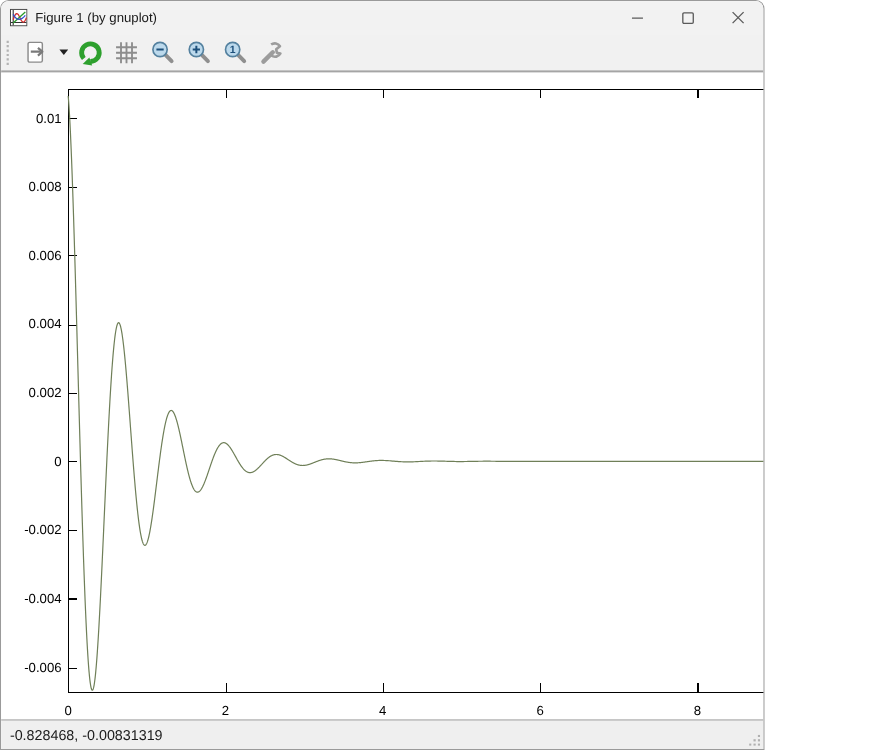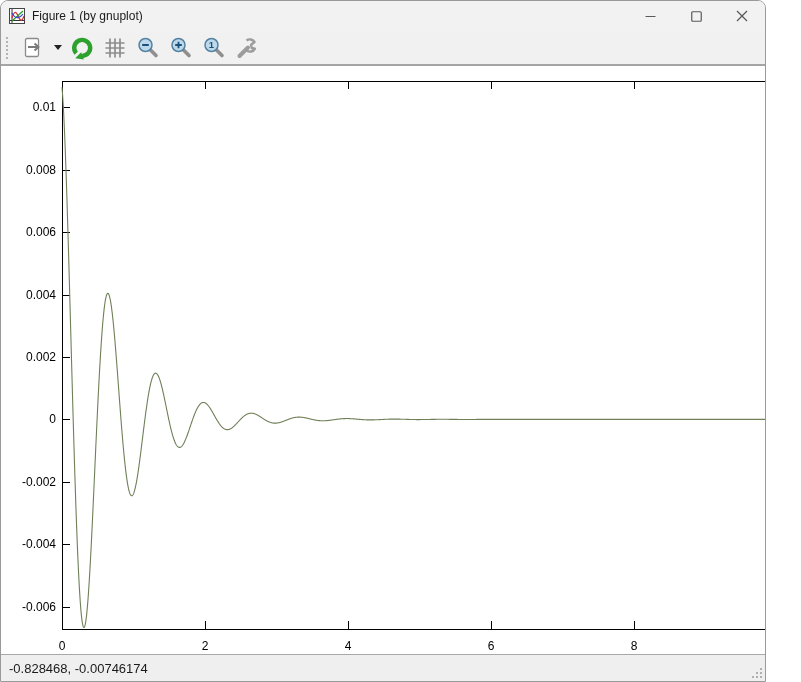--- a/index.html
+++ b/index.html
@@ -1,16 +1,16 @@
 <!DOCTYPE html>
 <html><head>
 <meta charset="utf-8">
 <style>
   html,body{margin:0;padding:0;background:#ffffff;font-family:"Liberation Sans",sans-serif;}
-  .window{width:766px;height:682px;box-sizing:border-box;border:1px solid #9a9a9a;
+  .window{width:695px;height:682px;box-sizing:border-box;border:1px solid #9a9a9a;
     border-radius:8px 8px 0 0;overflow:hidden;display:flex;flex-direction:column;background:#fff;}
   
   .titlebar{flex:0 0 30px;height:30px;background:#f2f2f2;display:flex;align-items:center;
     padding-left:8px;gap:7px;}
   .app-icon{width:16px;height:16px;flex:0 0 16px;}
   .title{font-size:12px;color:#1a1a1a;white-space:nowrap;}
   .win-controls{margin-left:auto;display:flex;height:100%;}
   .ctrl{width:46px;height:100%;display:flex;align-items:center;justify-content:center;
     background:transparent;border:none;padding:0;}
   
@@ -178,21 +178,21 @@
         <text x="55" y="482.19790480528354" text-anchor="end" font-size="12" fill="#000" font-family="Liberation Sans, sans-serif">-0.004</text>
         <line x1="61" y1="541.5" x2="69" y2="541.5" stroke="#000" shape-rendering="crispEdges"></line>
         <line x1="776" y1="541.5" x2="768" y2="541.5" stroke="#000" shape-rendering="crispEdges"></line>
         <text x="55" y="544.5982691869733" text-anchor="end" font-size="12" fill="#000" font-family="Liberation Sans, sans-serif">-0.006</text>
         <rect x="61.5" y="15.5" width="715" height="548" fill="none" stroke="#000000" shape-rendering="crispEdges"></rect>
         <path d="M61.00 21.22L61.18 23.34L61.36 25.62L61.54 28.08L61.72 30.69L61.89 33.48L62.07 36.42L62.25 39.51L62.43 42.77L62.61 46.17L62.79 49.72L62.97 53.41L63.14 57.25L63.32 61.22L63.50 65.33L63.68 69.58L63.86 73.95L64.04 78.44L64.22 83.06L64.40 87.79L64.58 92.64L64.75 97.60L64.93 102.67L65.11 107.84L65.29 113.11L65.47 118.48L65.65 123.94L65.83 129.49L66.00 135.12L66.18 140.84L66.36 146.63L66.54 152.49L66.72 158.43L66.90 164.43L67.08 170.49L67.26 176.61L67.44 182.78L67.61 189.01L67.79 195.28L67.97 201.59L68.15 207.94L68.33 214.33L68.51 220.74L68.69 227.18L68.87 233.65L69.04 240.14L69.22 246.64L69.40 253.15L69.58 259.67L69.76 266.19L69.94 272.72L70.12 279.24L70.30 285.76L70.47 292.26L70.65 298.75L70.83 305.22L71.01 311.68L71.19 318.10L71.37 324.50L71.55 330.87L71.73 337.20L71.90 343.49L72.08 349.75L72.26 355.95L72.44 362.12L72.62 368.22L72.80 374.28L72.98 380.28L73.16 386.22L73.33 392.09L73.51 397.90L73.69 403.64L73.87 409.31L74.05 414.91L74.23 420.43L74.41 425.87L74.59 431.23L74.76 436.50L74.94 441.69L75.12 446.79L75.30 451.80L75.48 456.72L75.66 461.54L75.84 466.26L76.02 470.89L76.19 475.41L76.37 479.83L76.55 484.15L76.73 488.36L76.91 492.46L77.09 496.46L77.27 500.34L77.45 504.12L77.62 507.77L77.80 511.32L77.98 514.75L78.16 518.06L78.34 521.25L78.52 524.33L78.70 527.29L78.88 530.12L79.05 532.84L79.23 535.43L79.41 537.91L79.59 540.25L79.77 542.48L79.95 544.58L80.13 546.56L80.31 548.42L80.48 550.15L80.66 551.76L80.84 553.24L81.02 554.60L81.20 555.84L81.38 556.95L81.56 557.94L81.74 558.81L81.91 559.55L82.09 560.18L82.27 560.68L82.45 561.06L82.63 561.32L82.81 561.46L82.99 561.48L83.17 561.39L83.34 561.18L83.52 560.85L83.70 560.41L83.88 559.86L84.06 559.19L84.24 558.41L84.42 557.52L84.60 556.53L84.77 555.42L84.95 554.21L85.13 552.90L85.31 551.48L85.49 549.97L85.67 548.35L85.85 546.63L86.03 544.82L86.20 542.92L86.38 540.92L86.56 538.83L86.74 536.65L86.92 534.38L87.10 532.03L87.28 529.60L87.46 527.08L87.63 524.49L87.81 521.82L87.99 519.07L88.17 516.25L88.35 513.36L88.53 510.40L88.71 507.38L88.89 504.29L89.06 501.14L89.24 497.93L89.42 494.66L89.60 491.33L89.78 487.96L89.96 484.53L90.14 481.05L90.32 477.53L90.49 473.96L90.67 470.36L90.85 466.71L91.03 463.03L91.21 459.31L91.39 455.56L91.57 451.78L91.75 447.97L91.92 444.14L92.10 440.29L92.28 436.41L92.46 432.52L92.64 428.61L92.82 424.69L93.00 420.76L93.18 416.82L93.35 412.88L93.53 408.93L93.71 404.97L93.89 401.02L94.07 397.07L94.25 393.13L94.43 389.19L94.61 385.26L94.78 381.34L94.96 377.44L95.14 373.55L95.32 369.68L95.50 365.83L95.68 362.00L95.86 358.20L96.04 354.42L96.21 350.67L96.39 346.95L96.57 343.26L96.75 339.60L96.93 335.98L97.11 332.39L97.29 328.85L97.47 325.34L97.64 321.87L97.82 318.45L98.00 315.08L98.18 311.75L98.36 308.47L98.54 305.24L98.72 302.06L98.89 298.94L99.07 295.86L99.25 292.85L99.43 289.89L99.61 286.99L99.79 284.14L99.97 281.36L100.15 278.64L100.32 275.98L100.50 273.39L100.68 270.85L100.86 268.39L101.04 265.99L101.22 263.66L101.40 261.40L101.58 259.20L101.75 257.08L101.93 255.02L102.11 253.04L102.29 251.13L102.47 249.29L102.65 247.52L102.83 245.82L103.01 244.20L103.18 242.65L103.36 241.18L103.54 239.78L103.72 238.45L103.90 237.20L104.08 236.03L104.26 234.93L104.44 233.90L104.61 232.95L104.79 232.08L104.97 231.28L105.15 230.55L105.33 229.90L105.51 229.32L105.69 228.82L105.87 228.39L106.04 228.04L106.22 227.76L106.40 227.55L106.58 227.42L106.76 227.35L106.94 227.36L107.12 227.44L107.30 227.59L107.47 227.81L107.65 228.10L107.83 228.46L108.01 228.88L108.19 229.38L108.37 229.93L108.55 230.56L108.73 231.25L108.90 232.00L109.08 232.82L109.26 233.69L109.44 234.63L109.62 235.63L109.80 236.69L109.98 237.80L110.16 238.98L110.33 240.20L110.51 241.49L110.69 242.82L110.87 244.21L111.05 245.65L111.23 247.14L111.41 248.68L111.59 250.27L111.76 251.90L111.94 253.58L112.12 255.30L112.30 257.06L112.48 258.87L112.66 260.71L112.84 262.60L113.02 264.52L113.19 266.47L113.37 268.46L113.55 270.49L113.73 272.54L113.91 274.63L114.09 276.74L114.27 278.88L114.45 281.05L114.62 283.25L114.80 285.46L114.98 287.70L115.16 289.96L115.34 292.23L115.52 294.53L115.70 296.84L115.88 299.16L116.05 301.50L116.23 303.85L116.41 306.21L116.59 308.58L116.77 310.96L116.95 313.34L117.13 315.73L117.31 318.12L117.48 320.52L117.66 322.91L117.84 325.30L118.02 327.70L118.20 330.08L118.38 332.47L118.56 334.84L118.74 337.22L118.91 339.58L119.09 341.93L119.27 344.27L119.45 346.60L119.63 348.91L119.81 351.21L119.99 353.50L120.17 355.76L120.34 358.01L120.52 360.24L120.70 362.45L120.88 364.64L121.06 366.80L121.24 368.94L121.42 371.06L121.60 373.15L121.77 375.21L121.95 377.25L122.13 379.25L122.31 381.23L122.49 383.18L122.67 385.09L122.85 386.98L123.03 388.83L123.20 390.64L123.38 392.43L123.56 394.17L123.74 395.88L123.92 397.56L124.10 399.19L124.28 400.79L124.46 402.35L124.63 403.87L124.81 405.35L124.99 406.79L125.17 408.19L125.35 409.55L125.53 410.86L125.71 412.14L125.89 413.37L126.06 414.56L126.24 415.70L126.42 416.80L126.60 417.86L126.78 418.87L126.96 419.84L127.14 420.77L127.32 421.64L127.49 422.48L127.67 423.27L127.85 424.01L128.03 424.71L128.21 425.36L128.39 425.97L128.57 426.53L128.75 427.04L128.92 427.51L129.10 427.94L129.28 428.32L129.46 428.65L129.64 428.94L129.82 429.19L130.00 429.39L130.18 429.54L130.35 429.66L130.53 429.72L130.71 429.75L130.89 429.73L131.07 429.67L131.25 429.56L131.43 429.42L131.61 429.23L131.78 429.00L131.96 428.73L132.14 428.42L132.32 428.07L132.50 427.68L132.68 427.25L132.86 426.78L133.04 426.27L133.21 425.73L133.39 425.15L133.57 424.53L133.75 423.88L133.93 423.20L134.11 422.48L134.29 421.72L134.47 420.93L134.64 420.11L134.82 419.26L135.00 418.38L135.18 417.47L135.36 416.53L135.54 415.56L135.72 414.56L135.90 413.54L136.07 412.49L136.25 411.41L136.43 410.31L136.61 409.18L136.79 408.03L136.97 406.86L137.15 405.67L137.33 404.46L137.50 403.23L137.68 401.98L137.86 400.71L138.04 399.42L138.22 398.12L138.40 396.80L138.58 395.47L138.76 394.12L138.93 392.76L139.11 391.39L139.29 390.01L139.47 388.62L139.65 387.21L139.83 385.80L140.01 384.38L140.19 382.96L140.36 381.53L140.54 380.09L140.72 378.65L140.90 377.20L141.08 375.76L141.26 374.31L141.44 372.86L141.62 371.41L141.79 369.96L141.97 368.51L142.15 367.06L142.33 365.62L142.51 364.18L142.69 362.75L142.87 361.32L143.05 359.90L143.22 358.48L143.40 357.07L143.58 355.67L143.76 354.28L143.94 352.90L144.12 351.53L144.30 350.18L144.48 348.83L144.65 347.50L144.83 346.17L145.01 344.87L145.19 343.58L145.37 342.30L145.55 341.04L145.73 339.79L145.91 338.57L146.08 337.36L146.26 336.16L146.44 334.99L146.62 333.84L146.80 332.70L146.98 331.59L147.16 330.49L147.34 329.42L147.51 328.37L147.69 327.34L147.87 326.33L148.05 325.35L148.23 324.39L148.41 323.45L148.59 322.54L148.77 321.65L148.94 320.78L149.12 319.95L149.30 319.13L149.48 318.34L149.66 317.58L149.84 316.84L150.02 316.13L150.20 315.44L150.37 314.79L150.55 314.15L150.73 313.55L150.91 312.97L151.09 312.42L151.27 311.90L151.45 311.40L151.63 310.93L151.80 310.49L151.98 310.08L152.16 309.69L152.34 309.33L152.52 309.00L152.70 308.69L152.88 308.42L153.06 308.17L153.23 307.95L153.41 307.75L153.59 307.59L153.77 307.45L153.95 307.33L154.13 307.25L154.31 307.19L154.49 307.16L154.66 307.15L154.84 307.17L155.02 307.21L155.20 307.29L155.38 307.38L155.56 307.50L155.74 307.65L155.92 307.82L156.09 308.02L156.27 308.24L156.45 308.48L156.63 308.75L156.81 309.04L156.99 309.36L157.17 309.69L157.35 310.05L157.52 310.43L157.70 310.83L157.88 311.25L158.06 311.70L158.24 312.16L158.42 312.64L158.60 313.15L158.78 313.67L158.95 314.21L159.13 314.76L159.31 315.34L159.49 315.93L159.67 316.54L159.85 317.17L160.03 317.81L160.21 318.47L160.38 319.14L160.56 319.82L160.74 320.52L160.92 321.24L161.10 321.96L161.28 322.70L161.46 323.45L161.64 324.21L161.81 324.98L161.99 325.77L162.17 326.56L162.35 327.36L162.53 328.17L162.71 328.99L162.89 329.81L163.07 330.65L163.24 331.49L163.42 332.33L163.60 333.18L163.78 334.04L163.96 334.90L164.14 335.76L164.32 336.63L164.50 337.50L164.67 338.38L164.85 339.25L165.03 340.13L165.21 341.01L165.39 341.89L165.57 342.77L165.75 343.64L165.93 344.52L166.10 345.39L166.28 346.27L166.46 347.14L166.64 348.01L166.82 348.87L167.00 349.73L167.18 350.59L167.36 351.44L167.53 352.28L167.71 353.12L167.89 353.96L168.07 354.79L168.25 355.61L168.43 356.42L168.61 357.23L168.79 358.02L168.96 358.81L169.14 359.59L169.32 360.36L169.50 361.12L169.68 361.87L169.86 362.61L170.04 363.34L170.22 364.06L170.39 364.77L170.57 365.46L170.75 366.15L170.93 366.82L171.11 367.48L171.29 368.12L171.47 368.75L171.65 369.37L171.82 369.98L172.00 370.57L172.18 371.15L172.36 371.71L172.54 372.26L172.72 372.79L172.90 373.31L173.08 373.82L173.25 374.31L173.43 374.78L173.61 375.24L173.79 375.68L173.97 376.10L174.15 376.51L174.33 376.91L174.51 377.29L174.68 377.65L174.86 377.99L175.04 378.32L175.22 378.63L175.40 378.93L175.58 379.21L175.76 379.47L175.94 379.71L176.11 379.94L176.29 380.16L176.47 380.35L176.65 380.53L176.83 380.69L177.01 380.84L177.19 380.97L177.37 381.08L177.54 381.17L177.72 381.25L177.90 381.32L178.08 381.36L178.26 381.40L178.44 381.41L178.62 381.41L178.80 381.39L178.97 381.36L179.15 381.31L179.33 381.25L179.51 381.17L179.69 381.08L179.87 380.97L180.05 380.84L180.23 380.71L180.40 380.55L180.58 380.39L180.76 380.21L180.94 380.01L181.12 379.80L181.30 379.58L181.48 379.35L181.66 379.10L181.83 378.84L182.01 378.57L182.19 378.29L182.37 377.99L182.55 377.68L182.73 377.36L182.91 377.03L183.09 376.69L183.26 376.34L183.44 375.98L183.62 375.60L183.80 375.22L183.98 374.83L184.16 374.43L184.34 374.02L184.52 373.60L184.69 373.17L184.87 372.74L185.05 372.30L185.23 371.85L185.41 371.39L185.59 370.93L185.77 370.46L185.95 369.98L186.12 369.50L186.30 369.01L186.48 368.52L186.66 368.03L186.84 367.52L187.02 367.02L187.20 366.51L187.38 366.00L187.55 365.48L187.73 364.96L187.91 364.44L188.09 363.91L188.27 363.39L188.45 362.86L188.63 362.33L188.81 361.80L188.98 361.27L189.16 360.73L189.34 360.20L189.52 359.67L189.70 359.14L189.88 358.61L190.06 358.08L190.24 357.55L190.41 357.02L190.59 356.50L190.77 355.97L190.95 355.45L191.13 354.94L191.31 354.42L191.49 353.91L191.67 353.40L191.84 352.90L192.02 352.40L192.20 351.90L192.38 351.41L192.56 350.93L192.74 350.44L192.92 349.97L193.10 349.50L193.27 349.03L193.45 348.57L193.63 348.12L193.81 347.67L193.99 347.23L194.17 346.80L194.35 346.38L194.53 345.96L194.70 345.55L194.88 345.14L195.06 344.74L195.24 344.36L195.42 343.98L195.60 343.60L195.78 343.24L195.96 342.88L196.13 342.54L196.31 342.20L196.49 341.87L196.67 341.55L196.85 341.24L197.03 340.93L197.21 340.64L197.39 340.36L197.56 340.08L197.74 339.82L197.92 339.56L198.10 339.32L198.28 339.08L198.46 338.86L198.64 338.64L198.82 338.44L198.99 338.24L199.17 338.05L199.35 337.88L199.53 337.71L199.71 337.56L199.89 337.41L200.07 337.28L200.25 337.15L200.42 337.04L200.60 336.93L200.78 336.84L200.96 336.75L201.14 336.68L201.32 336.61L201.50 336.56L201.68 336.51L201.85 336.48L202.03 336.45L202.21 336.43L202.39 336.43L202.57 336.43L202.75 336.44L202.93 336.47L203.11 336.50L203.28 336.54L203.46 336.59L203.64 336.65L203.82 336.72L204.00 336.80L204.18 336.88L204.36 336.98L204.54 337.08L204.71 337.19L204.89 337.31L205.07 337.44L205.25 337.58L205.43 337.72L205.61 337.88L205.79 338.04L205.97 338.20L206.14 338.38L206.32 338.56L206.50 338.75L206.68 338.94L206.86 339.15L207.04 339.35L207.22 339.57L207.40 339.79L207.57 340.02L207.75 340.25L207.93 340.49L208.11 340.74L208.29 340.99L208.47 341.24L208.65 341.50L208.83 341.76L209.00 342.03L209.18 342.31L209.36 342.59L209.54 342.87L209.72 343.15L209.90 343.44L210.08 343.73L210.26 344.03L210.43 344.33L210.61 344.63L210.79 344.94L210.97 345.24L211.15 345.55L211.33 345.86L211.51 346.18L211.69 346.49L211.86 346.81L212.04 347.13L212.22 347.45L212.40 347.77L212.58 348.09L212.76 348.41L212.94 348.73L213.12 349.05L213.29 349.38L213.47 349.70L213.65 350.02L213.83 350.34L214.01 350.66L214.19 350.98L214.37 351.30L214.55 351.62L214.72 351.94L214.90 352.25L215.08 352.56L215.26 352.87L215.44 353.18L215.62 353.49L215.80 353.79L215.98 354.10L216.15 354.40L216.33 354.69L216.51 354.99L216.69 355.28L216.87 355.56L217.05 355.85L217.23 356.13L217.41 356.41L217.58 356.68L217.76 356.95L217.94 357.21L218.12 357.47L218.30 357.73L218.48 357.98L218.66 358.23L218.84 358.47L219.01 358.71L219.19 358.95L219.37 359.18L219.55 359.40L219.73 359.62L219.91 359.83L220.09 360.04L220.27 360.24L220.44 360.44L220.62 360.63L220.80 360.82L220.98 361.00L221.16 361.18L221.34 361.35L221.52 361.51L221.70 361.67L221.87 361.82L222.05 361.97L222.23 362.11L222.41 362.25L222.59 362.38L222.77 362.50L222.95 362.61L223.13 362.73L223.30 362.83L223.48 362.93L223.66 363.02L223.84 363.11L224.02 363.19L224.20 363.26L224.38 363.33L224.56 363.39L224.73 363.45L224.91 363.50L225.09 363.54L225.27 363.58L225.45 363.61L225.63 363.63L225.81 363.65L225.99 363.67L226.16 363.67L226.34 363.68L226.52 363.67L226.70 363.66L226.88 363.65L227.06 363.63L227.24 363.60L227.42 363.57L227.59 363.53L227.77 363.48L227.95 363.44L228.13 363.38L228.31 363.32L228.49 363.26L228.67 363.19L228.85 363.12L229.02 363.04L229.20 362.95L229.38 362.86L229.56 362.77L229.74 362.67L229.92 362.57L230.10 362.46L230.28 362.35L230.45 362.23L230.63 362.11L230.81 361.99L230.99 361.86L231.17 361.73L231.35 361.60L231.53 361.46L231.71 361.31L231.88 361.17L232.06 361.02L232.24 360.87L232.42 360.71L232.60 360.55L232.78 360.39L232.96 360.23L233.14 360.06L233.31 359.89L233.49 359.72L233.67 359.55L233.85 359.37L234.03 359.19L234.21 359.01L234.39 358.83L234.57 358.65L234.74 358.46L234.92 358.28L235.10 358.09L235.28 357.90L235.46 357.71L235.64 357.52L235.82 357.33L236.00 357.13L236.17 356.94L236.35 356.75L236.53 356.55L236.71 356.36L236.89 356.16L237.07 355.97L237.25 355.77L237.43 355.58L237.60 355.38L237.78 355.19L237.96 354.99L238.14 354.80L238.32 354.61L238.50 354.41L238.68 354.22L238.86 354.03L239.03 353.84L239.21 353.65L239.39 353.47L239.57 353.28L239.75 353.10L239.93 352.92L240.11 352.74L240.29 352.56L240.46 352.38L240.64 352.20L240.82 352.03L241.00 351.86L241.18 351.69L241.36 351.52L241.54 351.36L241.72 351.20L241.89 351.04L242.07 350.88L242.25 350.72L242.43 350.57L242.61 350.42L242.79 350.28L242.97 350.13L243.15 349.99L243.32 349.85L243.50 349.72L243.68 349.59L243.86 349.46L244.04 349.33L244.22 349.21L244.40 349.09L244.58 348.98L244.75 348.86L244.93 348.76L245.11 348.65L245.29 348.55L245.47 348.45L245.65 348.36L245.83 348.26L246.01 348.18L246.18 348.09L246.36 348.01L246.54 347.94L246.72 347.86L246.90 347.79L247.08 347.73L247.26 347.66L247.44 347.61L247.61 347.55L247.79 347.50L247.97 347.45L248.15 347.41L248.33 347.37L248.51 347.33L248.69 347.30L248.87 347.27L249.04 347.25L249.22 347.22L249.40 347.21L249.58 347.19L249.76 347.18L249.94 347.17L250.12 347.17L250.30 347.17L250.47 347.18L250.65 347.18L250.83 347.19L251.01 347.21L251.19 347.22L251.37 347.24L251.55 347.27L251.73 347.30L251.90 347.33L252.08 347.36L252.26 347.40L252.44 347.44L252.62 347.48L252.80 347.53L252.98 347.57L253.16 347.63L253.33 347.68L253.51 347.74L253.69 347.80L253.87 347.86L254.05 347.93L254.23 348.00L254.41 348.07L254.59 348.14L254.76 348.22L254.94 348.29L255.12 348.37L255.30 348.46L255.48 348.54L255.66 348.63L255.84 348.72L256.02 348.81L256.19 348.90L256.37 349.00L256.55 349.09L256.73 349.19L256.91 349.29L257.09 349.39L257.27 349.50L257.45 349.60L257.62 349.71L257.80 349.81L257.98 349.92L258.16 350.03L258.34 350.14L258.52 350.25L258.70 350.36L258.88 350.48L259.05 350.59L259.23 350.71L259.41 350.82L259.59 350.94L259.77 351.05L259.95 351.17L260.13 351.29L260.31 351.41L260.48 351.52L260.66 351.64L260.84 351.76L261.02 351.88L261.20 352.00L261.38 352.11L261.56 352.23L261.74 352.35L261.91 352.47L262.09 352.59L262.27 352.70L262.45 352.82L262.63 352.93L262.81 353.05L262.99 353.16L263.17 353.28L263.34 353.39L263.52 353.50L263.70 353.61L263.88 353.72L264.06 353.83L264.24 353.94L264.42 354.05L264.60 354.15L264.77 354.26L264.95 354.36L265.13 354.46L265.31 354.56L265.49 354.66L265.67 354.76L265.85 354.86L266.03 354.95L266.20 355.05L266.38 355.14L266.56 355.23L266.74 355.32L266.92 355.40L267.10 355.49L267.28 355.57L267.46 355.65L267.63 355.73L267.81 355.81L267.99 355.88L268.17 355.96L268.35 356.03L268.53 356.10L268.71 356.16L268.89 356.23L269.06 356.29L269.24 356.35L269.42 356.41L269.60 356.47L269.78 356.52L269.96 356.58L270.14 356.63L270.32 356.67L270.49 356.72L270.67 356.76L270.85 356.81L271.03 356.84L271.21 356.88L271.39 356.92L271.57 356.95L271.75 356.98L271.92 357.01L272.10 357.03L272.28 357.06L272.46 357.08L272.64 357.10L272.82 357.11L273.00 357.13L273.18 357.14L273.35 357.15L273.53 357.16L273.71 357.16L273.89 357.17L274.07 357.17L274.25 357.17L274.43 357.17L274.61 357.16L274.78 357.15L274.96 357.14L275.14 357.13L275.32 357.12L275.50 357.10L275.68 357.09L275.86 357.07L276.04 357.05L276.21 357.02L276.39 357.00L276.57 356.97L276.75 356.94L276.93 356.91L277.11 356.88L277.29 356.85L277.47 356.81L277.64 356.78L277.82 356.74L278.00 356.70L278.18 356.66L278.36 356.61L278.54 356.57L278.72 356.52L278.90 356.47L279.07 356.42L279.25 356.37L279.43 356.32L279.61 356.27L279.79 356.21L279.97 356.16L280.15 356.10L280.33 356.04L280.50 355.99L280.68 355.93L280.86 355.87L281.04 355.80L281.22 355.74L281.40 355.68L281.58 355.61L281.76 355.55L281.93 355.48L282.11 355.42L282.29 355.35L282.47 355.28L282.65 355.21L282.83 355.14L283.01 355.08L283.19 355.01L283.36 354.94L283.54 354.86L283.72 354.79L283.90 354.72L284.08 354.65L284.26 354.58L284.44 354.51L284.62 354.44L284.79 354.37L284.97 354.29L285.15 354.22L285.33 354.15L285.51 354.08L285.69 354.01L285.87 353.94L286.05 353.87L286.22 353.80L286.40 353.73L286.58 353.66L286.76 353.59L286.94 353.52L287.12 353.45L287.30 353.38L287.48 353.31L287.65 353.25L287.83 353.18L288.01 353.11L288.19 353.05L288.37 352.98L288.55 352.92L288.73 352.86L288.91 352.79L289.08 352.73L289.26 352.67L289.44 352.61L289.62 352.55L289.80 352.49L289.98 352.44L290.16 352.38L290.34 352.33L290.51 352.27L290.69 352.22L290.87 352.17L291.05 352.12L291.23 352.07L291.41 352.02L291.59 351.97L291.77 351.92L291.94 351.88L292.12 351.83L292.30 351.79L292.48 351.75L292.66 351.71L292.84 351.67L293.02 351.63L293.20 351.60L293.37 351.56L293.55 351.53L293.73 351.49L293.91 351.46L294.09 351.43L294.27 351.40L294.45 351.38L294.63 351.35L294.80 351.33L294.98 351.30L295.16 351.28L295.34 351.26L295.52 351.24L295.70 351.22L295.88 351.21L296.06 351.19L296.23 351.18L296.41 351.16L296.59 351.15L296.77 351.14L296.95 351.14L297.13 351.13L297.31 351.12L297.49 351.12L297.66 351.11L297.84 351.11L298.02 351.11L298.20 351.11L298.38 351.12L298.56 351.12L298.74 351.12L298.92 351.13L299.09 351.14L299.27 351.15L299.45 351.15L299.63 351.17L299.81 351.18L299.99 351.19L300.17 351.20L300.35 351.22L300.52 351.24L300.70 351.25L300.88 351.27L301.06 351.29L301.24 351.31L301.42 351.33L301.60 351.36L301.78 351.38L301.95 351.41L302.13 351.43L302.31 351.46L302.49 351.49L302.67 351.51L302.85 351.54L303.03 351.57L303.21 351.60L303.38 351.64L303.56 351.67L303.74 351.70L303.92 351.74L304.10 351.77L304.28 351.80L304.46 351.84L304.64 351.88L304.81 351.91L304.99 351.95L305.17 351.99L305.35 352.03L305.53 352.07L305.71 352.11L305.89 352.15L306.07 352.19L306.24 352.23L306.42 352.27L306.60 352.31L306.78 352.35L306.96 352.39L307.14 352.44L307.32 352.48L307.50 352.52L307.67 352.56L307.85 352.61L308.03 352.65L308.21 352.69L308.39 352.74L308.57 352.78L308.75 352.82L308.93 352.87L309.10 352.91L309.28 352.95L309.46 353.00L309.64 353.04L309.82 353.08L310.00 353.13L310.18 353.17L310.36 353.21L310.53 353.25L310.71 353.30L310.89 353.34L311.07 353.38L311.25 353.42L311.43 353.46L311.61 353.50L311.79 353.54L311.96 353.58L312.14 353.62L312.32 353.66L312.50 353.70L312.68 353.74L312.86 353.77L313.04 353.81L313.22 353.85L313.39 353.88L313.57 353.92L313.75 353.96L313.93 353.99L314.11 354.02L314.29 354.06L314.47 354.09L314.65 354.12L314.82 354.15L315.00 354.18L315.18 354.21L315.36 354.24L315.54 354.27L315.72 354.30L315.90 354.33L316.08 354.35L316.25 354.38L316.43 354.40L316.61 354.43L316.79 354.45L316.97 354.47L317.15 354.50L317.33 354.52L317.51 354.54L317.68 354.56L317.86 354.58L318.04 354.59L318.22 354.61L318.40 354.63L318.58 354.64L318.76 354.66L318.94 354.67L319.11 354.68L319.29 354.70L319.47 354.71L319.65 354.72L319.83 354.73L320.01 354.74L320.19 354.74L320.37 354.75L320.54 354.76L320.72 354.76L320.90 354.77L321.08 354.77L321.26 354.78L321.44 354.78L321.62 354.78L321.80 354.78L321.97 354.78L322.15 354.78L322.33 354.78L322.51 354.78L322.69 354.77L322.87 354.77L323.05 354.76L323.23 354.76L323.40 354.75L323.58 354.75L323.76 354.74L323.94 354.73L324.12 354.72L324.30 354.71L324.48 354.70L324.66 354.69L324.83 354.68L325.01 354.67L325.19 354.66L325.37 354.64L325.55 354.63L325.73 354.61L325.91 354.60L326.09 354.58L326.26 354.57L326.44 354.55L326.62 354.53L326.80 354.51L326.98 354.50L327.16 354.48L327.34 354.46L327.52 354.44L327.69 354.42L327.87 354.40L328.05 354.38L328.23 354.35L328.41 354.33L328.59 354.31L328.77 354.29L328.95 354.27L329.12 354.24L329.30 354.22L329.48 354.20L329.66 354.17L329.84 354.15L330.02 354.12L330.20 354.10L330.38 354.07L330.55 354.05L330.73 354.02L330.91 354.00L331.09 353.97L331.27 353.95L331.45 353.92L331.63 353.89L331.81 353.87L331.98 353.84L332.16 353.81L332.34 353.79L332.52 353.76L332.70 353.74L332.88 353.71L333.06 353.68L333.24 353.66L333.41 353.63L333.59 353.61L333.77 353.58L333.95 353.55L334.13 353.53L334.31 353.50L334.49 353.48L334.67 353.45L334.84 353.43L335.02 353.40L335.20 353.38L335.38 353.35L335.56 353.33L335.74 353.30L335.92 353.28L336.10 353.25L336.27 353.23L336.45 353.21L336.63 353.18L336.81 353.16L336.99 353.14L337.17 353.12L337.35 353.10L337.53 353.07L337.70 353.05L337.88 353.03L338.06 353.01L338.24 352.99L338.42 352.97L338.60 352.95L338.78 352.93L338.96 352.92L339.13 352.90L339.31 352.88L339.49 352.86L339.67 352.85L339.85 352.83L340.03 352.81L340.21 352.80L340.39 352.78L340.56 352.77L340.74 352.75L340.92 352.74L341.10 352.73L341.28 352.72L341.46 352.70L341.64 352.69L341.82 352.68L341.99 352.67L342.17 352.66L342.35 352.65L342.53 352.64L342.71 352.63L342.89 352.62L343.07 352.62L343.25 352.61L343.42 352.60L343.60 352.60L343.78 352.59L343.96 352.58L344.14 352.58L344.32 352.58L344.50 352.57L344.68 352.57L344.85 352.57L345.03 352.56L345.21 352.56L345.39 352.56L345.57 352.56L345.75 352.56L345.93 352.56L346.11 352.56L346.28 352.56L346.46 352.56L346.64 352.56L346.82 352.57L347.00 352.57L347.18 352.57L348.61 352.62L350.04 352.68L351.47 352.77L352.90 352.88L354.33 352.99L355.76 353.12L357.19 353.24L358.62 353.37L360.05 353.49L361.48 353.60L362.91 353.69L364.34 353.77L365.77 353.83L367.20 353.88L368.63 353.90L370.06 353.90L371.49 353.89L372.92 353.86L374.35 353.82L375.78 353.76L377.21 353.69L378.64 353.62L380.07 353.54L381.50 353.47L382.93 353.39L384.36 353.32L385.79 353.26L387.22 353.20L388.65 353.16L390.08 353.12L391.51 353.10L392.94 353.09L394.37 353.09L395.80 353.10L397.23 353.12L398.66 353.15L400.09 353.19L401.52 353.23L402.95 353.28L404.38 353.32L405.81 353.37L407.24 353.41L408.67 353.45L410.10 353.49L411.53 353.52L412.96 353.55L414.39 353.57L415.82 353.58L417.25 353.58L418.68 353.58L420.11 353.57L421.54 353.56L422.97 353.54L424.40 353.52L425.83 353.49L427.26 353.46L428.69 353.43L430.12 353.41L431.55 353.38L432.98 353.36L434.41 353.33L435.84 353.32L437.27 353.30L438.70 353.29L440.13 353.29L441.56 353.28L442.99 353.29L444.42 353.29L445.85 353.30L447.28 353.31L448.71 353.33L450.14 353.35L451.57 353.36L453.00 353.38L454.43 353.40L455.86 353.41L457.29 353.43L458.72 353.44L460.15 353.45L461.58 353.46L463.01 353.46L464.44 353.47L465.87 353.47L467.30 353.46L468.73 353.46L470.16 353.45L471.59 353.44L473.02 353.44L474.45 353.43L475.88 353.42L477.31 353.41L478.74 353.40L480.17 353.39L481.60 353.38L483.03 353.37L484.46 353.36L485.89 353.36L487.32 353.36L488.75 353.36L490.18 353.36L491.61 353.36L493.04 353.36L494.47 353.36L495.90 353.37L497.33 353.38L498.76 353.38L500.19 353.39L501.62 353.39L503.05 353.40L504.48 353.41L505.91 353.41L507.34 353.41L508.77 353.42L510.20 353.42L511.63 353.42L513.06 353.42L514.49 353.42L515.92 353.42L517.35 353.42L518.78 353.42L520.21 353.41L521.64 353.41L523.07 353.41L524.50 353.40L525.93 353.40L527.36 353.39L528.79 353.39L530.22 353.39L531.65 353.39L533.08 353.38L534.51 353.38L535.94 353.38L537.37 353.38L538.80 353.38L540.23 353.38L541.66 353.38L543.09 353.39L544.52 353.39L545.95 353.39L547.38 353.39L548.81 353.40L550.24 353.40L551.67 353.40L553.10 353.40L554.53 353.40L555.96 353.40L557.39 353.41L558.82 353.41L560.25 353.41L561.68 353.41L563.11 353.41L564.54 353.41L565.97 353.40L567.40 353.40L568.83 353.40L570.26 353.40L571.69 353.40L573.12 353.40L574.55 353.40L575.98 353.40L577.41 353.39L578.84 353.39L580.27 353.39L581.70 353.39L583.13 353.39L584.56 353.39L585.99 353.39L587.42 353.39L588.85 353.39L590.28 353.39L591.71 353.39L593.14 353.39L594.57 353.40L596.00 353.40L597.43 353.40L598.86 353.40L600.29 353.40L601.72 353.40L603.15 353.40L604.58 353.40L606.01 353.40L607.44 353.40L608.87 353.40L610.30 353.40L611.73 353.40L613.16 353.40L614.59 353.40L616.02 353.40L617.45 353.40L618.88 353.40L620.31 353.40L621.74 353.40L623.17 353.40L624.60 353.40L626.03 353.40L627.46 353.40L628.89 353.40L630.32 353.40L631.75 353.40L633.18 353.40L634.61 353.40L636.04 353.40L637.47 353.40L638.90 353.40L640.33 353.40L641.76 353.40L643.19 353.40L644.62 353.40L646.05 353.40L647.48 353.40L648.91 353.40L650.34 353.40L651.77 353.40L653.20 353.40L654.63 353.40L656.06 353.40L657.49 353.40L658.92 353.40L660.35 353.40L661.78 353.40L663.21 353.40L664.64 353.40L666.07 353.40L667.50 353.40L668.93 353.40L670.36 353.40L671.79 353.40L673.22 353.40L674.65 353.40L676.08 353.40L677.51 353.40L678.94 353.40L680.37 353.40L681.80 353.40L683.23 353.40L684.66 353.40L686.09 353.40L687.52 353.40L688.95 353.40L690.38 353.40L691.81 353.40L693.24 353.40L694.67 353.40L696.10 353.40L697.53 353.40L698.96 353.40L700.39 353.40L701.82 353.40L703.25 353.40L704.68 353.40L706.11 353.40L707.54 353.40L708.97 353.40L710.40 353.40L711.83 353.40L713.26 353.40L714.69 353.40L716.12 353.40L717.55 353.40L718.98 353.40L720.41 353.40L721.84 353.40L723.27 353.40L724.70 353.40L726.13 353.40L727.56 353.40L728.99 353.40L730.42 353.40L731.85 353.40L733.28 353.40L734.71 353.40L736.14 353.40L737.57 353.40L739.00 353.40L740.43 353.40L741.86 353.40L743.29 353.40L744.72 353.40L746.15 353.40L747.58 353.40L749.01 353.40L750.44 353.40L751.87 353.40L753.30 353.40L754.73 353.40L756.16 353.40L757.59 353.40L759.02 353.40L760.45 353.40L761.88 353.40L763.31 353.40L764.74 353.40L766.17 353.40L767.60 353.40L769.03 353.40L770.46 353.40L771.89 353.40L773.32 353.40L774.75 353.40" fill="none" stroke="#6f7f58" stroke-width="1.1" stroke-linejoin="round"></path>
       </svg>
   </div>
 
   <div class="statusbar">
-    <span>-0.828468, -0.00746174</span>
+    <span>-0.828468, -0.00831319</span>
     <svg class="grip" width="10" height="10" viewBox="0 0 10 10">
       <g fill="#b0b0b0">
         <rect x="8" y="0" width="2" height="2"></rect>
         <rect x="4" y="4" width="2" height="2"></rect>
           <rect x="8" y="4" width="2" height="2"></rect>
         <rect x="0" y="8" width="2" height="2"></rect>
           <rect x="4" y="8" width="2" height="2"></rect>
           <rect x="8" y="8" width="2" height="2"></rect>
       </g>
     </svg>

